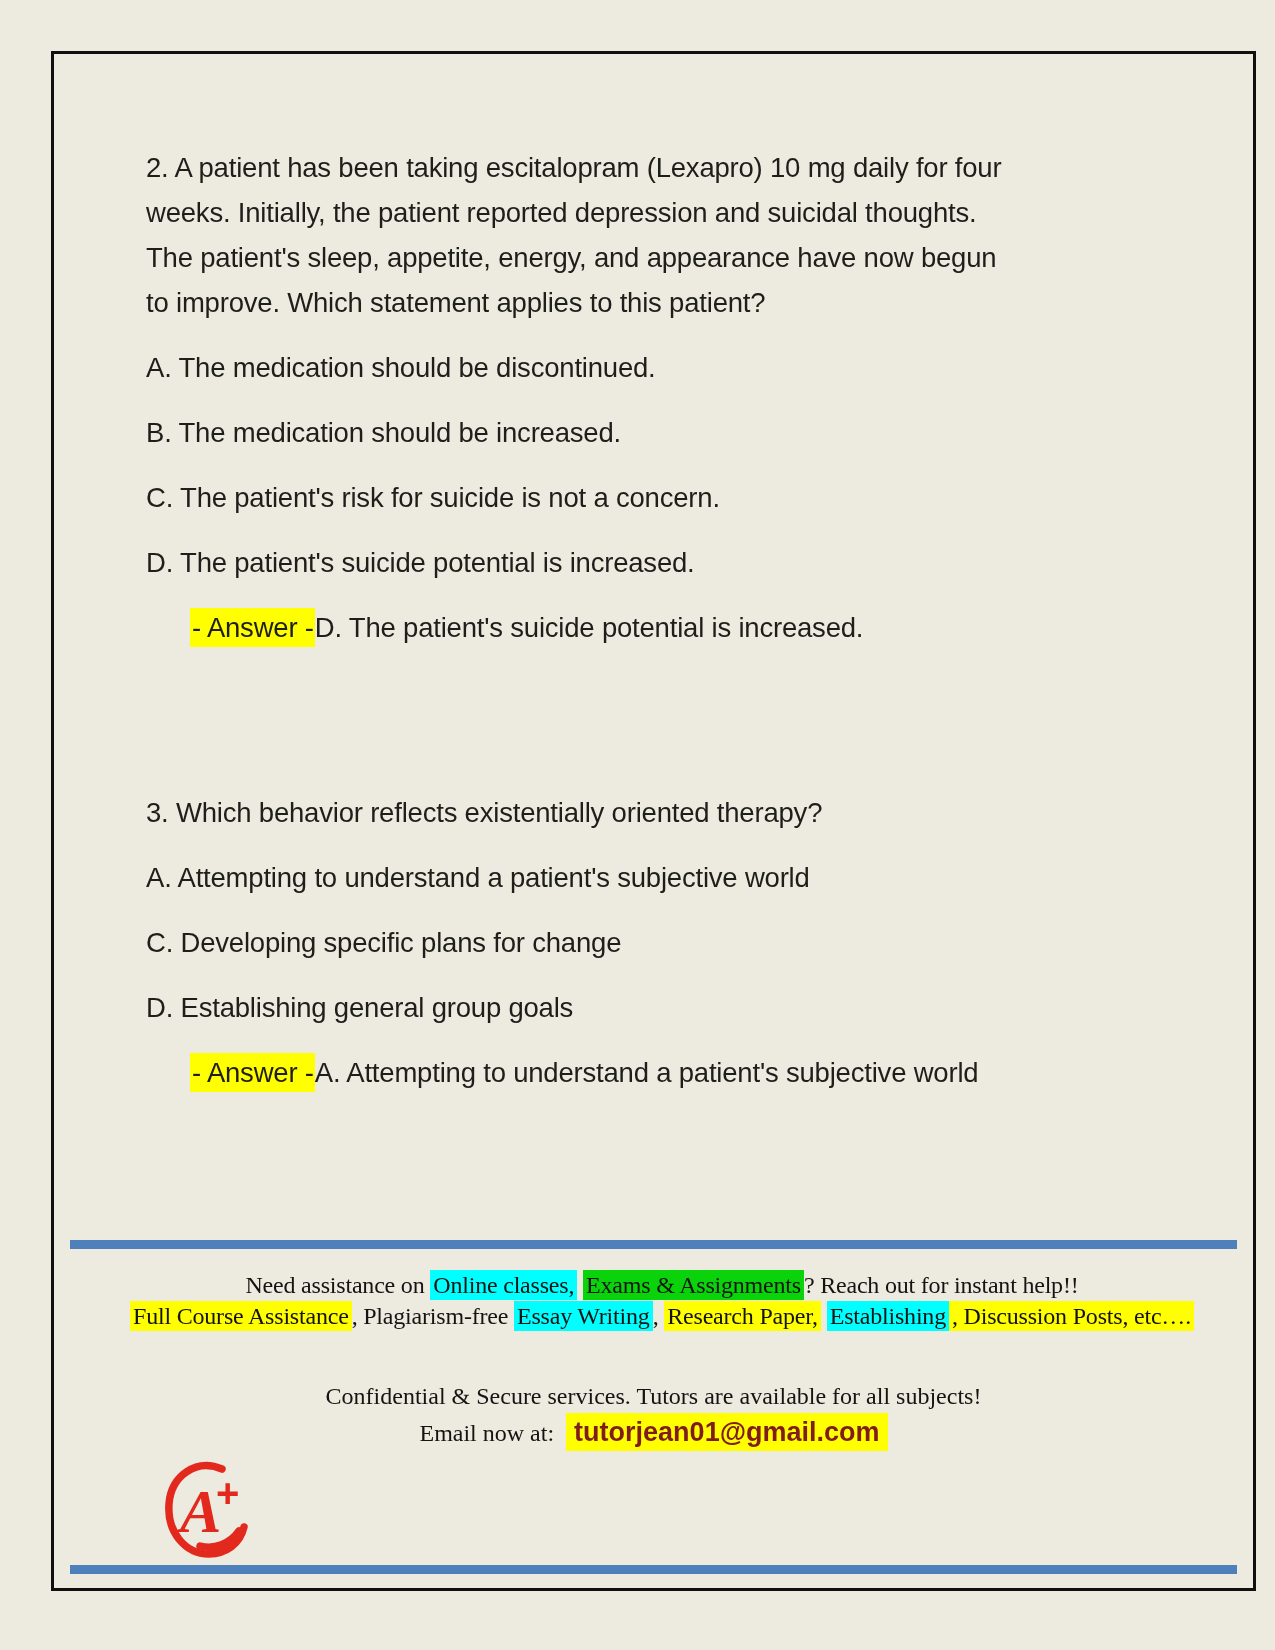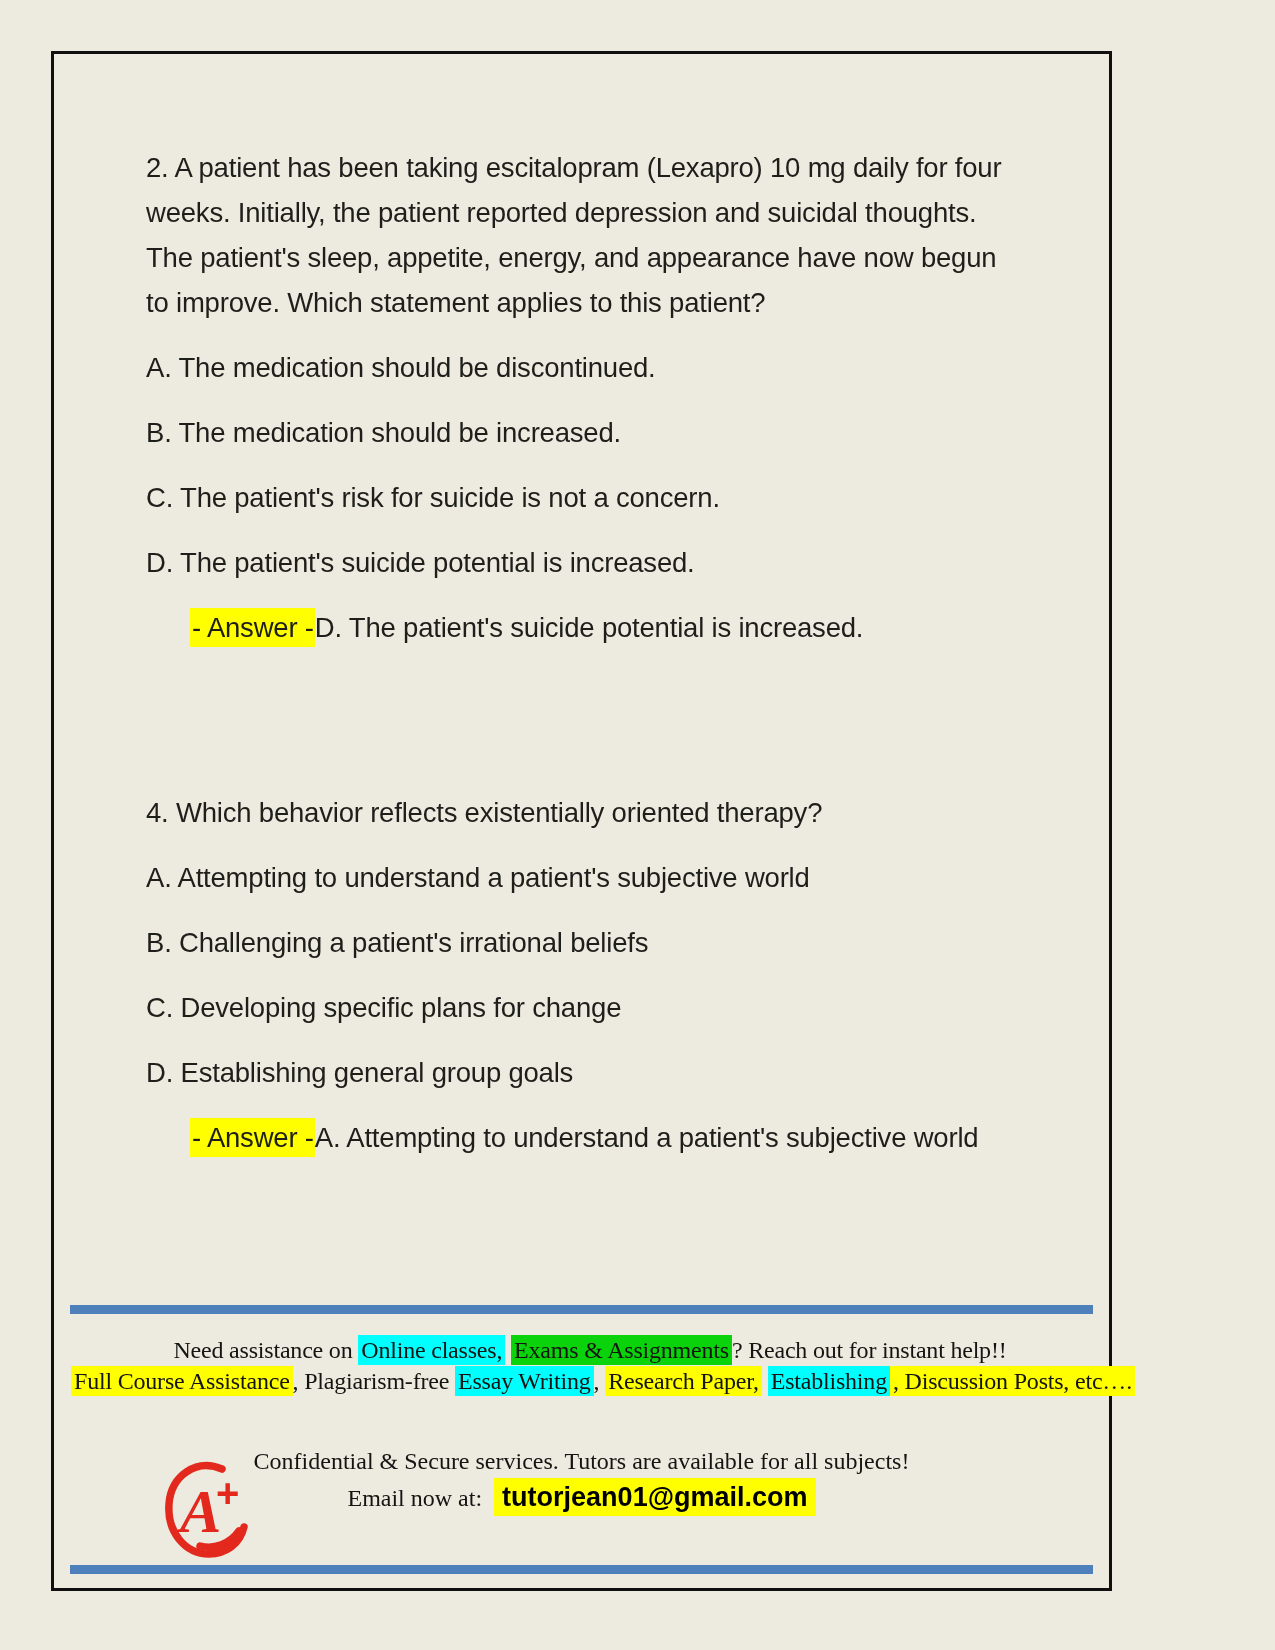--- a/index.html
+++ b/index.html
@@ -4,21 +4,21 @@
 <style>
   html,body { margin:0; padding:0; }
   body {
     width:1275px; height:1650px;
     background:#EDEADF;
     font-family:"Liberation Sans", sans-serif;
   }
   .page { position:relative; width:1275px; height:1650px; overflow:hidden; background:#EDEADF; }
   .frame {
     position:absolute; left:51px; top:51px;
-    width:1061px; height:1540px;
+    width:1205px; height:1540px;
     border:3px solid #101010;
     box-sizing:border-box;
   }
   .content {
     padding:91px 56px 0 92px;
     font-size:27.5px; line-height:45px; letter-spacing:-0.2px;
     color:#1E1E1B;
   }
   .content p { margin:0 0 20px 0; white-space:nowrap; }
   .q-line { display:block; white-space:nowrap; }
@@ -39,21 +39,21 @@
   .hl-cyan { background:#00FFFF; }
   .hl-green { background:#0BD30B; }
   .tutor { text-align:center; margin-top:48px; font-family:"Liberation Serif", serif; color:#141412; }
   .conf { font-size:24px; line-height:32px; margin:0; white-space:nowrap; }
   .email-row { margin:5px 0 0 0; white-space:nowrap; }
   .email-label { font-family:"Liberation Serif", serif; font-size:24px; }
   .email {
     font-family:"Liberation Sans", sans-serif;
     font-weight:bold; font-size:27px;
     background:#FFFF00; padding:4px 8px; margin-left:12px;
-    color:#000000;
+    color:#7f1d1d;
   }
   .logo { position:absolute; left:108px; top:1406px; width:92px; height:102px; }
 </style>
 </head>
 <body>
 
 <div class="page">
   <div class="frame">
 
     <div class="content">
@@ -70,25 +70,24 @@
       <p>C. The patient's risk for suicide is not a concern.</p>
       <p>D. The patient's suicide potential is increased.</p>
 
       <p class="answer-para">
         <span class="answer-label">- Answer -</span><span>D. The patient's suicide potential is increased.</span>
       </p>
 
       <div class="spacer-a"></div>
 
       <p>
-        <span class="q-line">4. Which behavior reflects existentially oriented therapy?</span>
+        <span class="q-line">3. Which behavior reflects existentially oriented therapy?</span>
       </p>
 
       <p>A. Attempting to understand a patient's subjective world</p>
-      <p>B. Challenging a patient's irrational beliefs</p>
       <p>C. Developing specific plans for change</p>
       <p>D. Establishing general group goals</p>
 
       <p class="answer-para">
         <span class="answer-label">- Answer -</span><span>A. Attempting to understand a patient's subjective world</span>
       </p>
 
       <div class="spacer-b"></div>
 
       <p class="answer-para">

